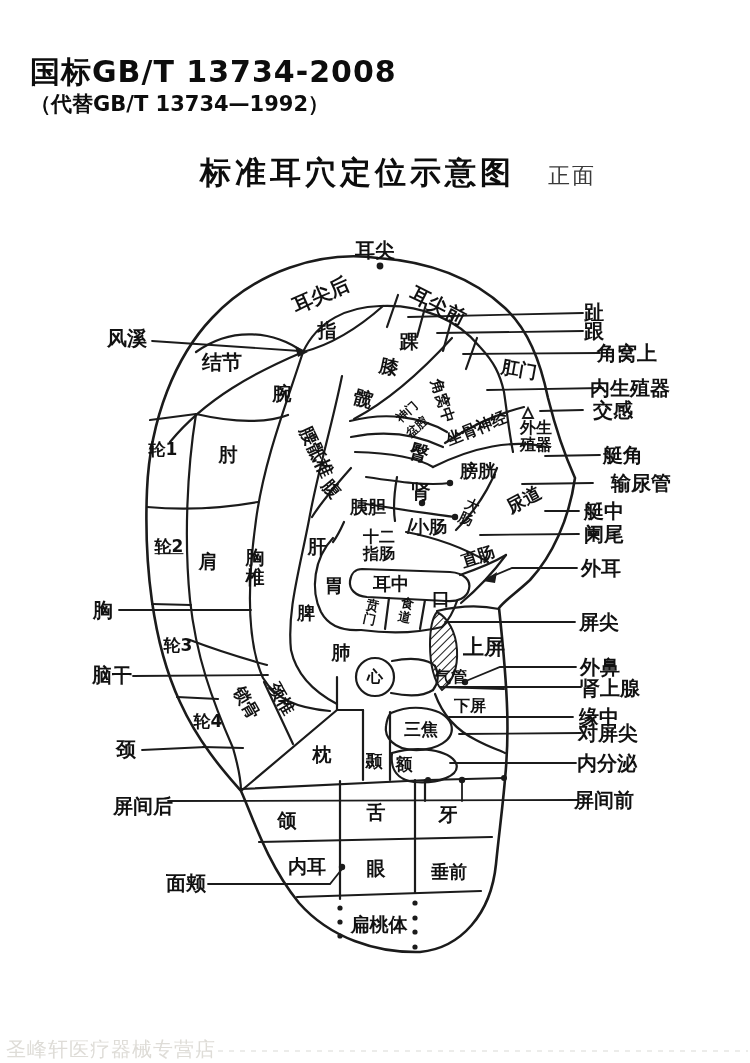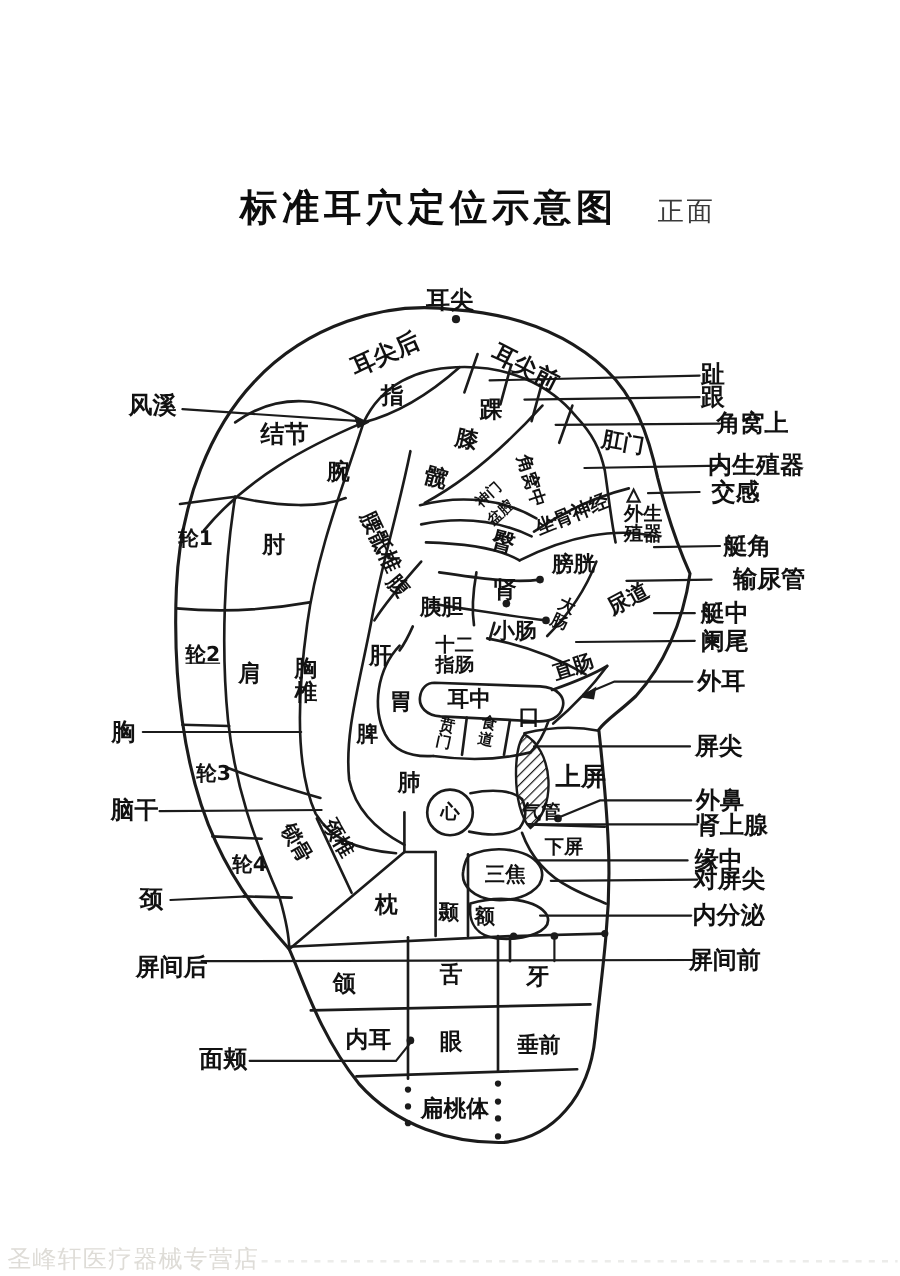--- a/index.html
+++ b/index.html
@@ -147,31 +147,33 @@
       <circle cx="340" cy="936" r="2.6"></circle>
       <circle cx="415" cy="903" r="2.6"></circle>
       <circle cx="415" cy="918" r="2.6"></circle>
       <circle cx="415" cy="932" r="2.6"></circle>
       <circle cx="415" cy="947" r="2.6"></circle>
     </g>
 
     <line x1="185" y1="1051" x2="748" y2="1051" stroke="#ececea" stroke-width="2" stroke-dasharray="5,6"></line>
   </svg>
 
+  <div class="hdr1">国标GB/T 13734-2008</div>
+  <div class="hdr2">（代替GB/T 13734—1992）</div>
   <div class="title">标准耳穴定位示意图</div>
   <div class="title-side">正面</div>
 
   <div id="labels">
       <div class="region" style="left: 375px; top: 250px; font-size: 20px; transform: translate(-50%, -50%) rotate(0deg);">耳尖</div>
       <div class="region" style="left: 321px; top: 295px; font-size: 20px; transform: translate(-50%, -50%) rotate(-24deg);">耳尖后</div>
       <div class="region" style="left: 438px; top: 306px; font-size: 20px; transform: translate(-50%, -50%) rotate(27deg);">耳尖前</div>
       <div class="region" style="left: 327px; top: 331px; font-size: 19px; transform: translate(-50%, -50%) rotate(0deg);">指</div>
       <div class="region" style="left: 409px; top: 342px; font-size: 19px; transform: translate(-50%, -50%) rotate(0deg);">踝</div>
       <div class="region" style="left: 389px; top: 367px; font-size: 19px; transform: translate(-50%, -50%) rotate(12deg);">膝</div>
-      <div class="region" style="left: 237px; top: 362px; font-size: 20px; transform: translate(-50%, -50%) rotate(0deg);">结节</div>
+      <div class="region" style="left: 222px; top: 362px; font-size: 20px; transform: translate(-50%, -50%) rotate(0deg);">结节</div>
       <div class="region" style="left: 282px; top: 394px; font-size: 19px; transform: translate(-50%, -50%) rotate(0deg);">腕</div>
       <div class="region" style="left: 363px; top: 399px; font-size: 19px; transform: translate(-50%, -50%) rotate(15deg);">髋</div>
       <div class="region" style="left: 442px; top: 401px; font-size: 15px; transform: translate(-50%, -50%) rotate(72deg);">角窝中</div>
       <div class="region" style="left: 519px; top: 370px; font-size: 18px; transform: translate(-50%, -50%) rotate(10deg);">肛门</div>
       <div class="region" style="left: 407px; top: 412px; font-size: 12px; transform: translate(-50%, -50%) rotate(-42deg);">神门</div>
       <div class="region" style="left: 417px; top: 427px; font-size: 12px; transform: translate(-50%, -50%) rotate(-42deg);">盆腔</div>
       <div class="region" style="left: 477px; top: 429px; font-size: 16px; transform: translate(-50%, -50%) rotate(-22deg);">坐骨神经</div>
       <div class="region" style="left: 536px; top: 437px; font-size: 16px; transform: translate(-50%, -50%) rotate(0deg);">外生
 殖器</div>
       <div class="region" style="left: 163px; top: 450px; font-size: 17px; transform: translate(-50%, -50%) rotate(0deg);">轮1</div>

